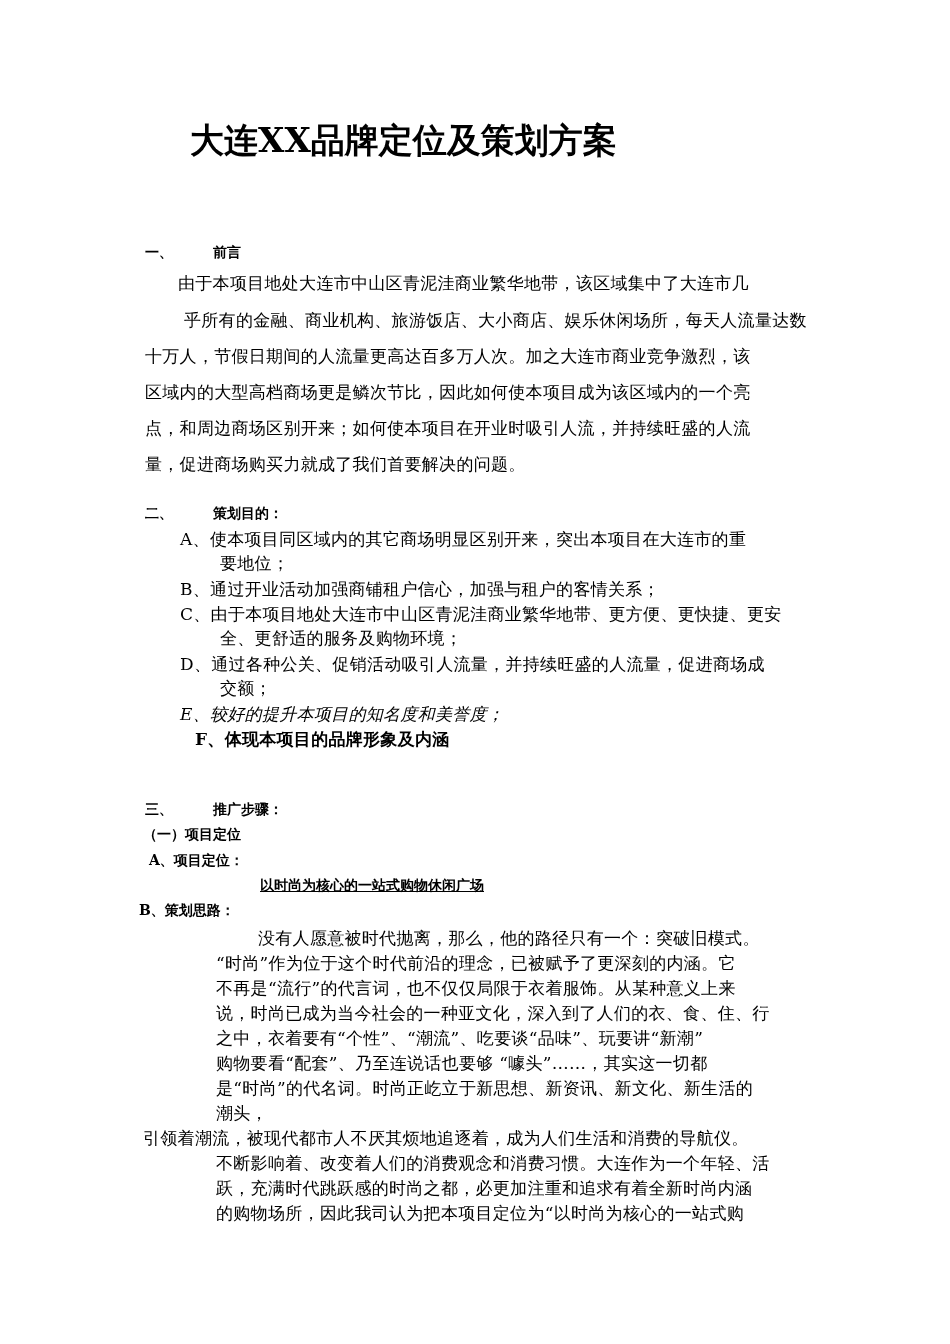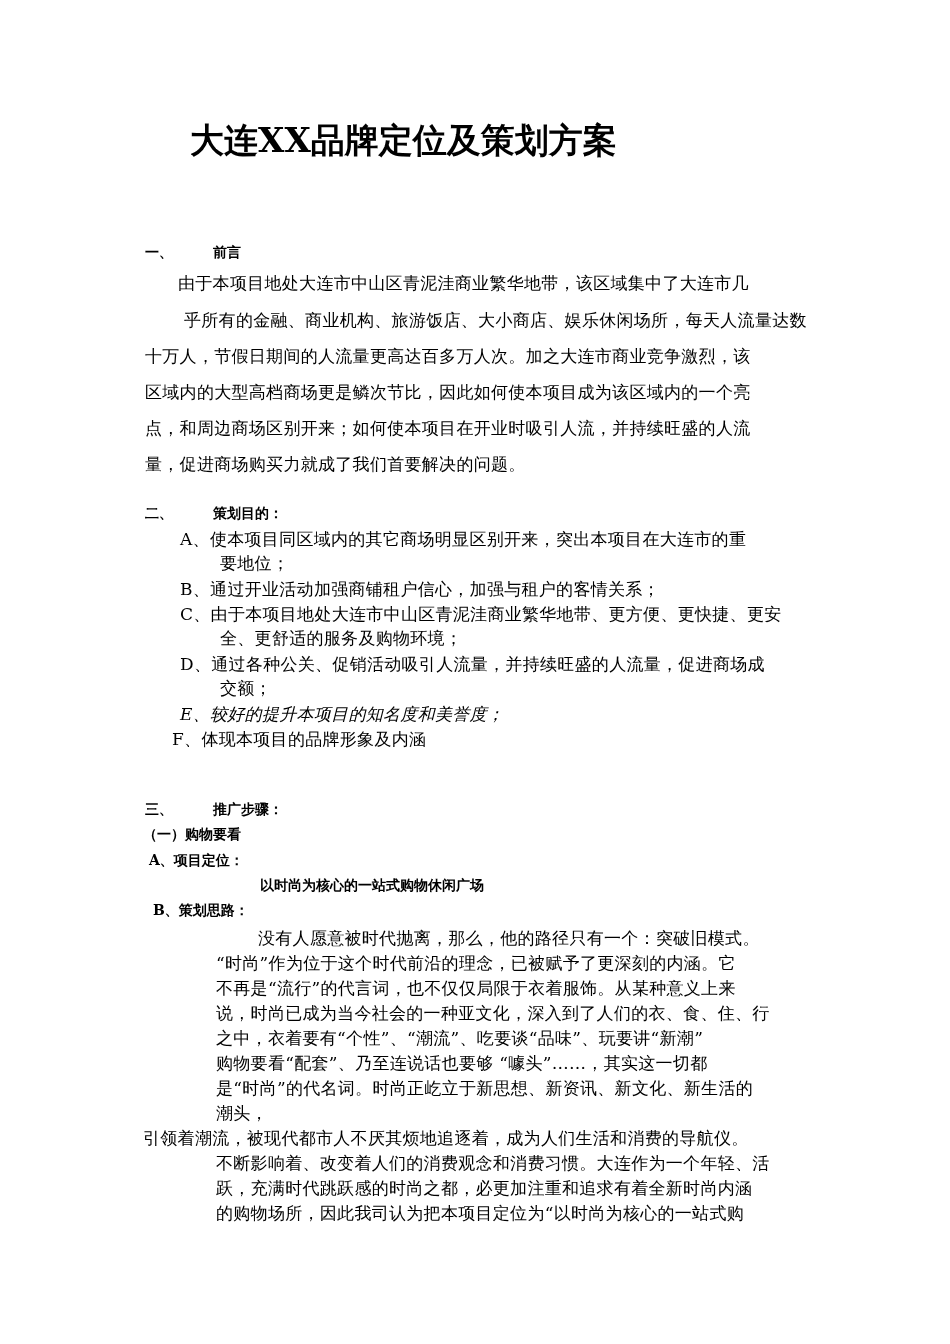--- a/index.html
+++ b/index.html
@@ -3,21 +3,21 @@
 <meta charset="utf-8">
 <style>
   html, body { margin: 0; padding: 0; background: #ffffff; }
   body { width: 950px; height: 1344px; position: relative; overflow: hidden;
          font-family: "DejaVu Serif", "Liberation Serif", serif; color: #000; }
   .abs { position: absolute; white-space: nowrap; }
   .title { left: 0; width: 807px; top: 118px; text-align: center; font-size: 34px; font-weight: bold; letter-spacing: 0px; }
   .h { font-size: 14px; font-weight: bold; }
   .body { font-size: 17px; letter-spacing: 0.3px; }
   .line { height: 25px; line-height: 25px; }
-  .u { }
+  .u { text-decoration: underline; }
   .num { display: inline-block; width: 68px; }
 </style>
 </head>
 <body>
 
 <div class="abs title">大连XX品牌定位及策划方案</div>
 
 <div class="abs h" style="left:145px; top:244px;">
   <span class="num">一、</span><span>前言</span>
 </div>
@@ -32,29 +32,29 @@
   <span class="num">二、</span><span>策划目的：</span>
 </div>
 <div class="abs body line" style="left:180px; top:527px;">A、使本项目同区域内的其它商场明显区别开来，突出本项目在大连市的重</div>
 <div class="abs body line" style="left:220px; top:551px;">要地位；</div>
 <div class="abs body line" style="left:180px; top:577px;">B、通过开业活动加强商铺租户信心，加强与租户的客情关系；</div>
 <div class="abs body line" style="left:180px; top:602px;">C、由于本项目地处大连市中山区青泥洼商业繁华地带、更方便、更快捷、更安</div>
 <div class="abs body line" style="left:220px; top:626px;">全、更舒适的服务及购物环境；</div>
 <div class="abs body line" style="left:180px; top:652px;">D、通过各种公关、促销活动吸引人流量，并持续旺盛的人流量，促进商场成</div>
 <div class="abs body line" style="left:220px; top:676px;">交额；</div>
 <div class="abs body line" style="left:180px; top:702px;font-style:italic;">E、较好的提升本项目的知名度和美誉度；</div>
-<div class="abs body line" style="left:172px; top:727px;">F、体现本项目的品牌形象及内涵</div>
+<div class="abs body line" style="left:195px; top:727px;font-weight:bold;">F、体现本项目的品牌形象及内涵</div>
 
 <div class="abs h" style="left:145px; top:801px;">
   <span class="num">三、</span><span>推广步骤：</span>
 </div>
-<div class="abs h" style="left:143px; top:826px;">（一）购物要看</div>
+<div class="abs h" style="left:143px; top:826px;">（一）项目定位</div>
 <div class="abs h" style="left:149px; top:852px;">A、项目定位：</div>
 <div class="abs h u" style="left:260px; top:877px;">以时尚为核心的一站式购物休闲广场</div>
-<div class="abs h" style="left:153px; top:902px;">B、策划思路：</div>
+<div class="abs h" style="left:139px; top:902px;">B、策划思路：</div>
 
 <div class="abs body line" style="left:258px; top:926px;">没有人愿意被时代抛离，那么，他的路径只有一个：突破旧模式。</div>
 <div class="abs body line" style="left:216px; top:951px;">“时尚”作为位于这个时代前沿的理念，已被赋予了更深刻的内涵。它</div>
 <div class="abs body line" style="left:216px; top:976px;">不再是“流行”的代言词，也不仅仅局限于衣着服饰。从某种意义上来</div>
 <div class="abs body line" style="left:216px; top:1001px;">说，时尚已成为当今社会的一种亚文化，深入到了人们的衣、食、住、行</div>
 <div class="abs body line" style="left:216px; top:1026px;">之中，衣着要有“个性”、“潮流”、吃要谈“品味”、玩要讲“新潮”</div>
 <div class="abs body line" style="left:216px; top:1051px;">购物要看“配套”、乃至连说话也要够 “噱头”……，其实这一切都</div>
 <div class="abs body line" style="left:216px; top:1076px;">是“时尚”的代名词。时尚正屹立于新思想、新资讯、新文化、新生活的</div>
 <div class="abs body line" style="left:216px; top:1101px;">潮头，</div>
 <div class="abs body line" style="left:143px; top:1126px;">引领着潮流，被现代都市人不厌其烦地追逐着，成为人们生活和消费的导航仪。</div>

